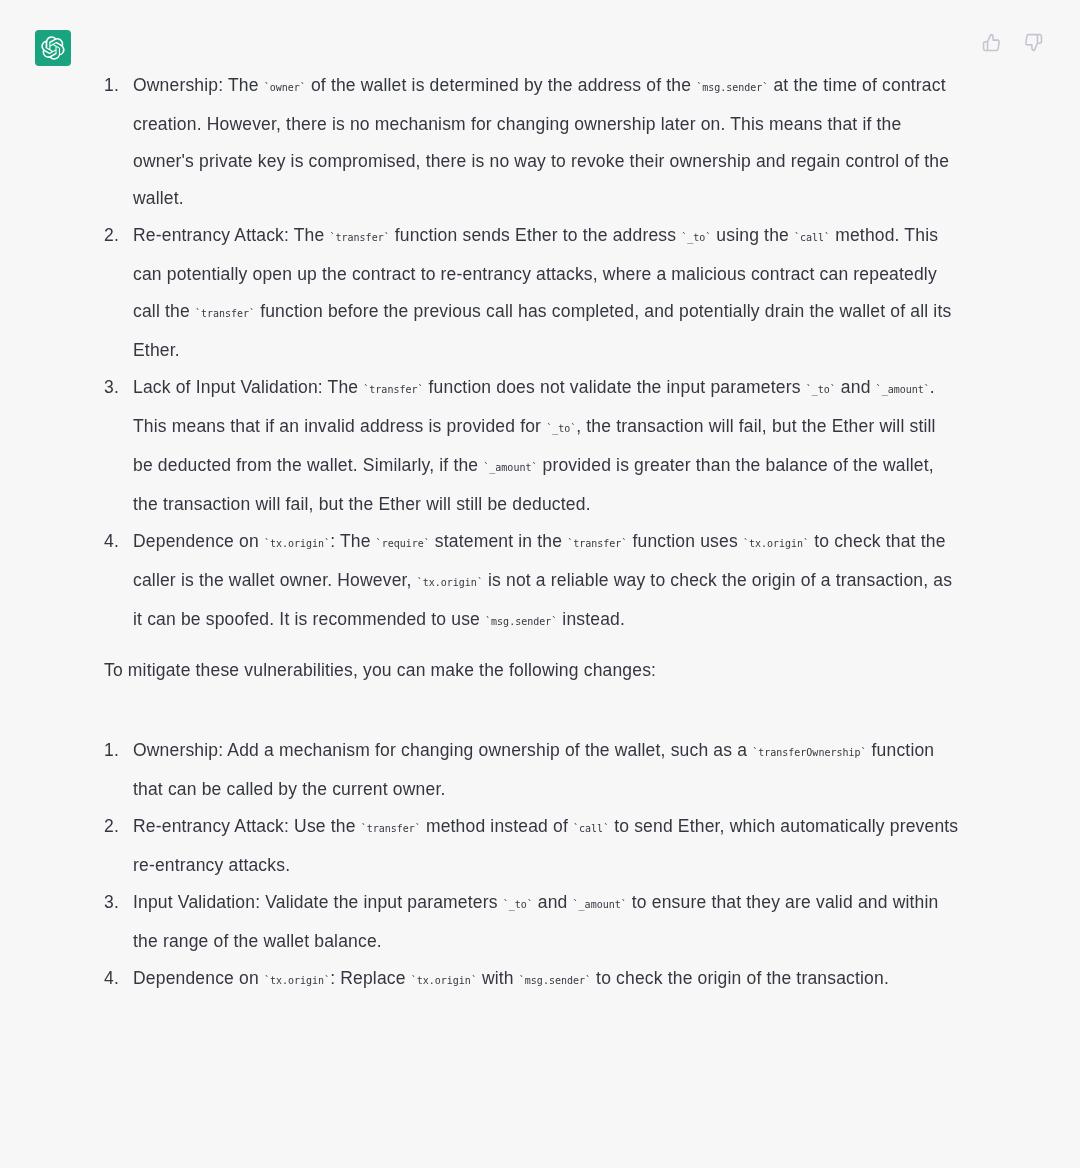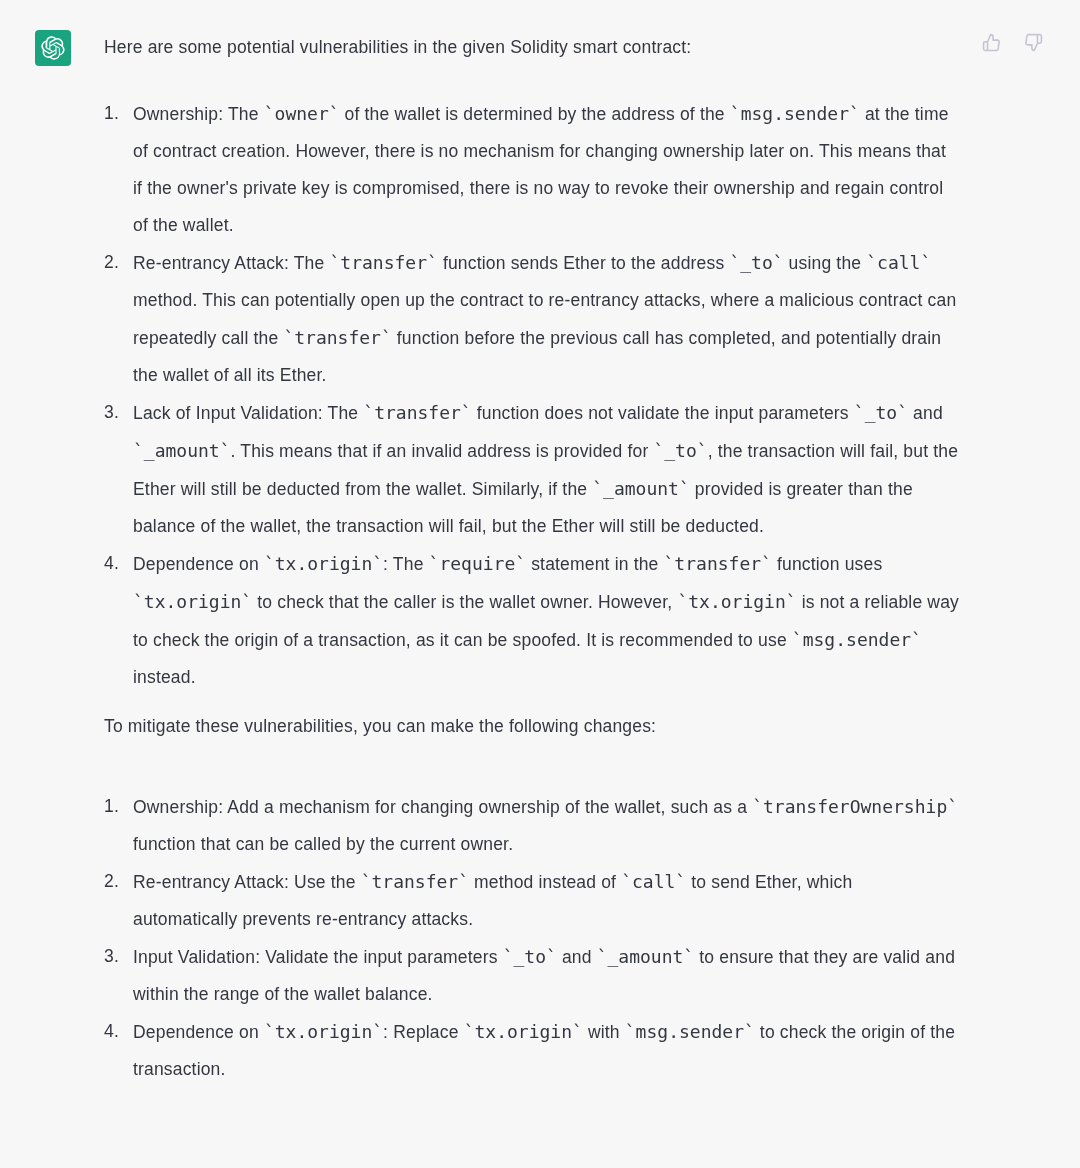--- a/index.html
+++ b/index.html
@@ -106,21 +106,21 @@
     top: 0;
     width: 22px;
     text-align: left;
     color: #353740;
     font-size: 17.5px;
     line-height: 37px;
   }
 
   code, .code {
     font-family: "DejaVu Sans Mono", "Liberation Mono", monospace;
-    font-size: 18px;
+    font-size: 10px;
     color: #353740;
     letter-spacing: 0;
     white-space: pre;
   }
 </style>
 </head>
 <body>
 
 <div class="message-row">
 
@@ -140,21 +140,20 @@
     </button>
     <button class="fb-btn" title="thumbs-down">
       <svg width="19" height="19" viewBox="0 0 24 24" fill="none" stroke="currentColor" stroke-width="2" stroke-linecap="round" stroke-linejoin="round" aria-hidden="true">
         <path d="M10 15v4a3 3 0 0 0 3 3l4-9V2H5.72a2 2 0 0 0-2 1.7l-1.38 9a2 2 0 0 0 2 2.3zm7-13h2.67A2.31 2.31 0 0 1 22 4v7a2.31 2.31 0 0 1-2.33 2H17"></path>
       </svg>
     </button>
   </div>
 
   <div class="content">
 
-    <p class="para lead">Here are some potential vulnerabilities in the given Solidity smart contract:</p>
 
     <ol class="numbered first">
         <li>Ownership: The <code class="code">`owner`</code> of the wallet is determined by the address of the <code class="code">`msg.sender`</code> at the time of contract creation. However, there is no mechanism for changing ownership later on. This means that if the owner's private key is compromised, there is no way to revoke their ownership and regain control of the wallet.</li>
         <li>Re-entrancy Attack: The <code class="code">`transfer`</code> function sends Ether to the address <code class="code">`_to`</code> using the <code class="code">`call`</code> method. This can potentially open up the contract to re-entrancy attacks, where a malicious contract can repeatedly call the <code class="code">`transfer`</code> function before the previous call has completed, and potentially drain the wallet of all its Ether.</li>
         <li>Lack of Input Validation: The <code class="code">`transfer`</code> function does not validate the input parameters <code class="code">`_to`</code> and <code class="code">`_amount`</code>. This means that if an invalid address is provided for <code class="code">`_to`</code>, the transaction will fail, but the Ether will still be deducted from the wallet. Similarly, if the <code class="code">`_amount`</code> provided is greater than the balance of the wallet, the transaction will fail, but the Ether will still be deducted.</li>
         <li>Dependence on <code class="code">`tx.origin`</code>: The <code class="code">`require`</code> statement in the <code class="code">`transfer`</code> function uses <code class="code">`tx.origin`</code> to check that the caller is the wallet owner. However, <code class="code">`tx.origin`</code> is not a reliable way to check the origin of a transaction, as it can be spoofed. It is recommended to use <code class="code">`msg.sender`</code> instead.</li>
       </ol>
 
     <p class="para mitigate">To mitigate these vulnerabilities, you can make the following changes:</p>
 

